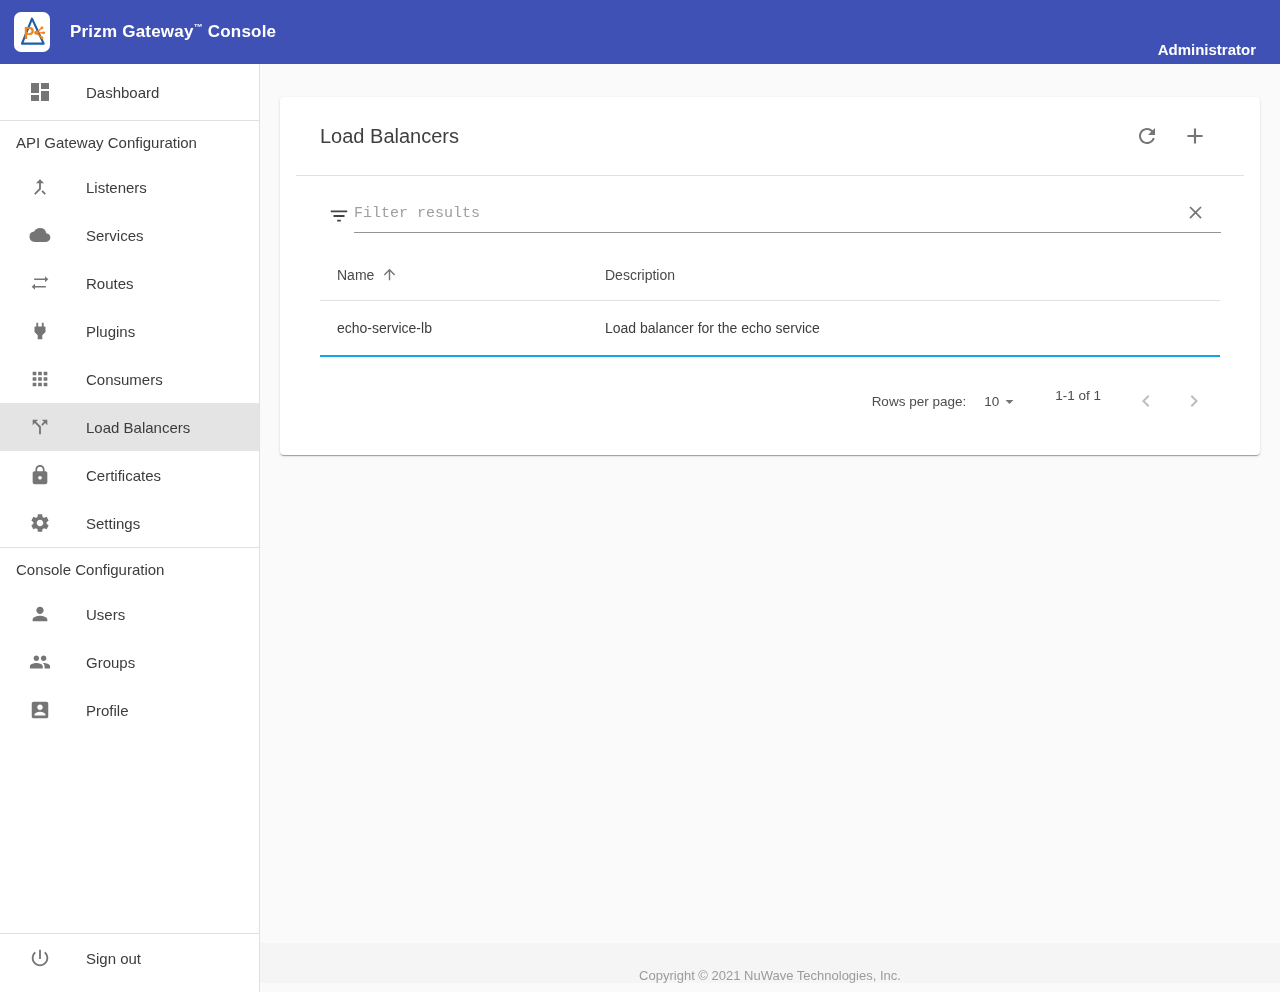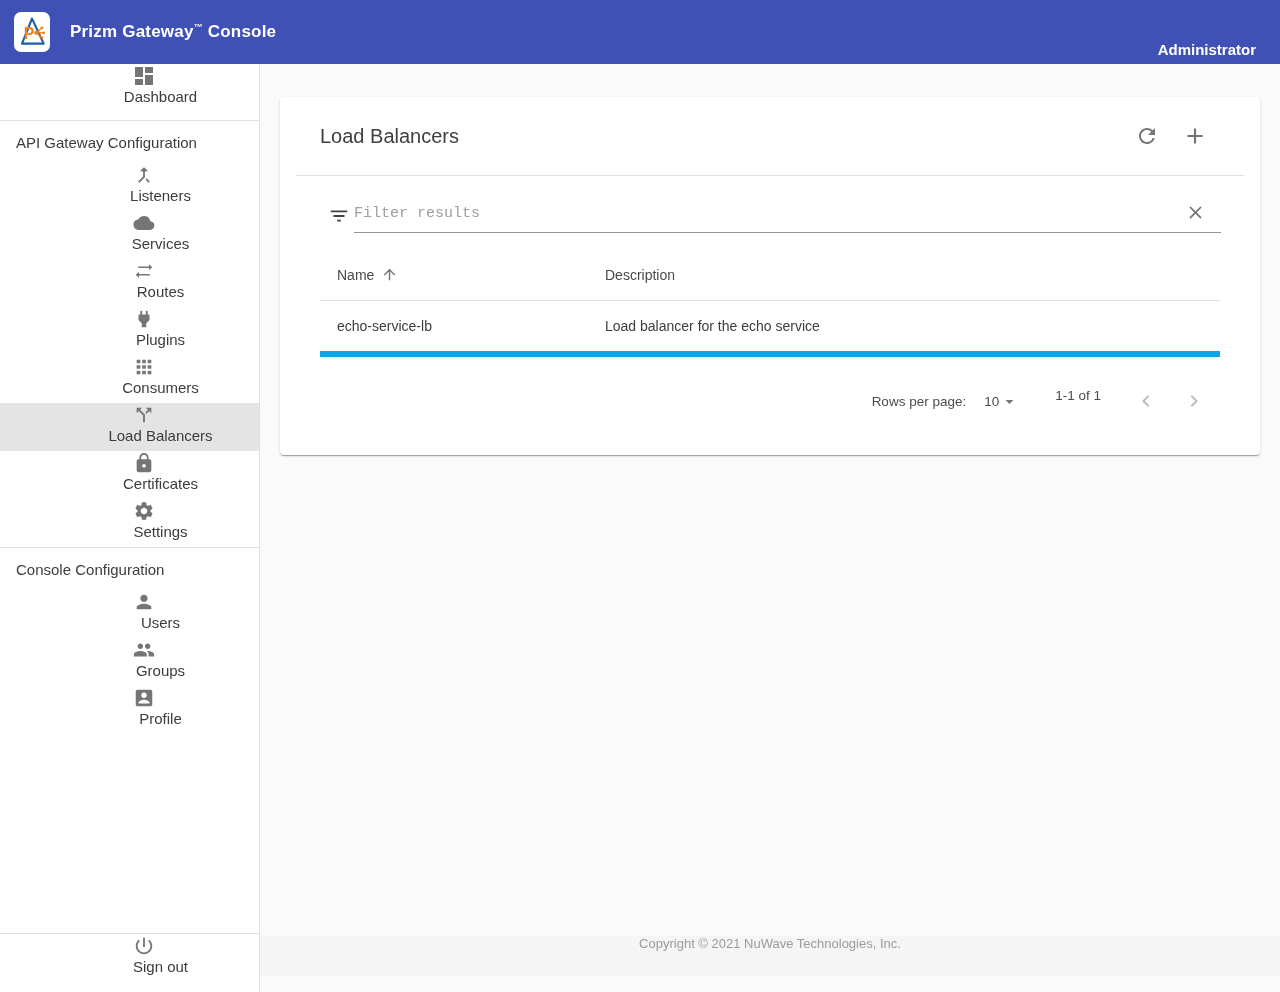--- a/index.html
+++ b/index.html
@@ -13,21 +13,21 @@
     margin-left: 14px; display: flex; align-items: center; justify-content: center; flex: none; }
   .app-title { color: #fff; font-size: 17px; font-weight: 700; margin-left: 20px; letter-spacing: .2px; }
   .app-title sup { font-size: 9px; font-weight: 700; }
   .title-suffix { margin-left: 5px; }
   .header-user { margin-left: auto; margin-right: 24px; color: #fff; font-size: 15px; font-weight: 700; margin-top: 34px; }
 
   
   .sidebar { position: absolute; top: 64px; left: 0; bottom: 0; width: 260px;
     background: #fff; border-right: 1px solid #e0e0e0; }
   .nav-item { height: 48px; display: flex; align-items: center; padding-left: 28px;
-    cursor: pointer; color: #3c3c3c; font-size: 15px; flex-direction: column; }
+    cursor: pointer; color: #3c3c3c; font-size: 15px; }
   .nav-item.tall { height: 56px; }
   .nav-item.selected { background: #e4e4e4; }
   .nav-item .nicon { width: 24px; height: 24px; color: #757575; flex: none;
     display: flex; align-items: center; justify-content: center; }
   .nav-item .nlabel { margin-left: 34px; white-space: nowrap; }
   .nav-divider { border-top: 1px solid #e0e0e0; }
   .nav-subheader { padding: 12px 0 10px 16px; font-size: 15px; color: #3c3c3c; line-height: 20px; }
   .sidebar-footer { position: absolute; bottom: 0; left: 0; right: 0; background: #fff;
     border-top: 1px solid #e0e0e0; padding-bottom: 10px; }
 
@@ -48,38 +48,38 @@
   .filter-field { flex: 1; display: flex; align-items: center; margin-left: 4px;
     border-bottom: 1px solid #949494; padding-bottom: 9px; }
   .filter-input { flex: 1; border: none; outline: none; font-size: 15px; color: #3c3c3c;
     font-family: Liberation Mono, monospace; padding: 2px 0 0 0; background: transparent; }
   .filter-input::placeholder { color: #9e9e9e; opacity: 1; }
   .clear-btn { border: none; background: transparent; padding: 0; margin-right: 15px;
     color: #757575; cursor: pointer; display: flex; }
 
   .table { margin: 16px 40px; font-size: 14px; }
   .t-head { display: flex; align-items: center; height: 52px; border-bottom: 1px solid #e0e0e0; color: #4a4a4a; }
-  .t-row { display: flex; align-items: center; height: 56px; border-bottom: 6px solid #0ea5e9; color: #3d3d3d; }
+  .t-row { display: flex; align-items: center; height: 56px; border-bottom: 2px solid #0ea5e9; color: #3d3d3d; }
   .cell-name { width: 285px; padding-left: 17px; display: flex; align-items: center; }
   .cell-desc { flex: 1; }
   .sort-arrow { color: #757575; margin-left: 7px; display: flex; }
 
   .paginator { display: flex; align-items: center; justify-content: flex-end; height: 56px;
     padding-right: 46px; font-size: 13.5px; color: #4c4c4c; }
   .rpp-label { margin-right: 18px; }
   .rpp-select { display: flex; align-items: center; cursor: pointer; }
   .rpp-value { margin-right: 1px; }
   .dd-arrow { color: #757575; display: flex; }
   .range { margin: 0 25px 12px 36px; }
   .pg-btn { width: 40px; height: 40px; border: none; background: transparent; padding: 0;
     display: flex; align-items: center; justify-content: center; color: #bdbdbd; border-radius: 50%; }
   .pg-btn + .pg-btn { margin-left: 8px; }
 
-  .main-footer { position: absolute; bottom: 16px; left: 0; right: 0; height: 40px; background: #f5f5f5;
-    display: flex; align-items: flex-start; justify-content: center; font-size: 13px; color: #9b9b9b; }
+  .main-footer { position: absolute; bottom: 9px; left: 0; right: 0; height: 40px; background: #f5f5f5;
+    display: flex; align-items: flex-end; justify-content: center; font-size: 13px; color: #9b9b9b; }
 </style>
 </head>
 <body>
 
 <div class="app-header">
   <div class="logo-box">
     <svg viewBox="0 0 36 40" width="30" height="34">
       <path d="M18 4 L32 34 H6 Z" fill="none" stroke="#1e5fa6" stroke-width="2.6" stroke-linejoin="round"></path>
       <text x="8" y="29" font-size="19" font-weight="bold" fill="#f0821e" font-family="Liberation Sans, sans-serif">P</text>
       <g fill="#f0821e" stroke="#f0821e">

